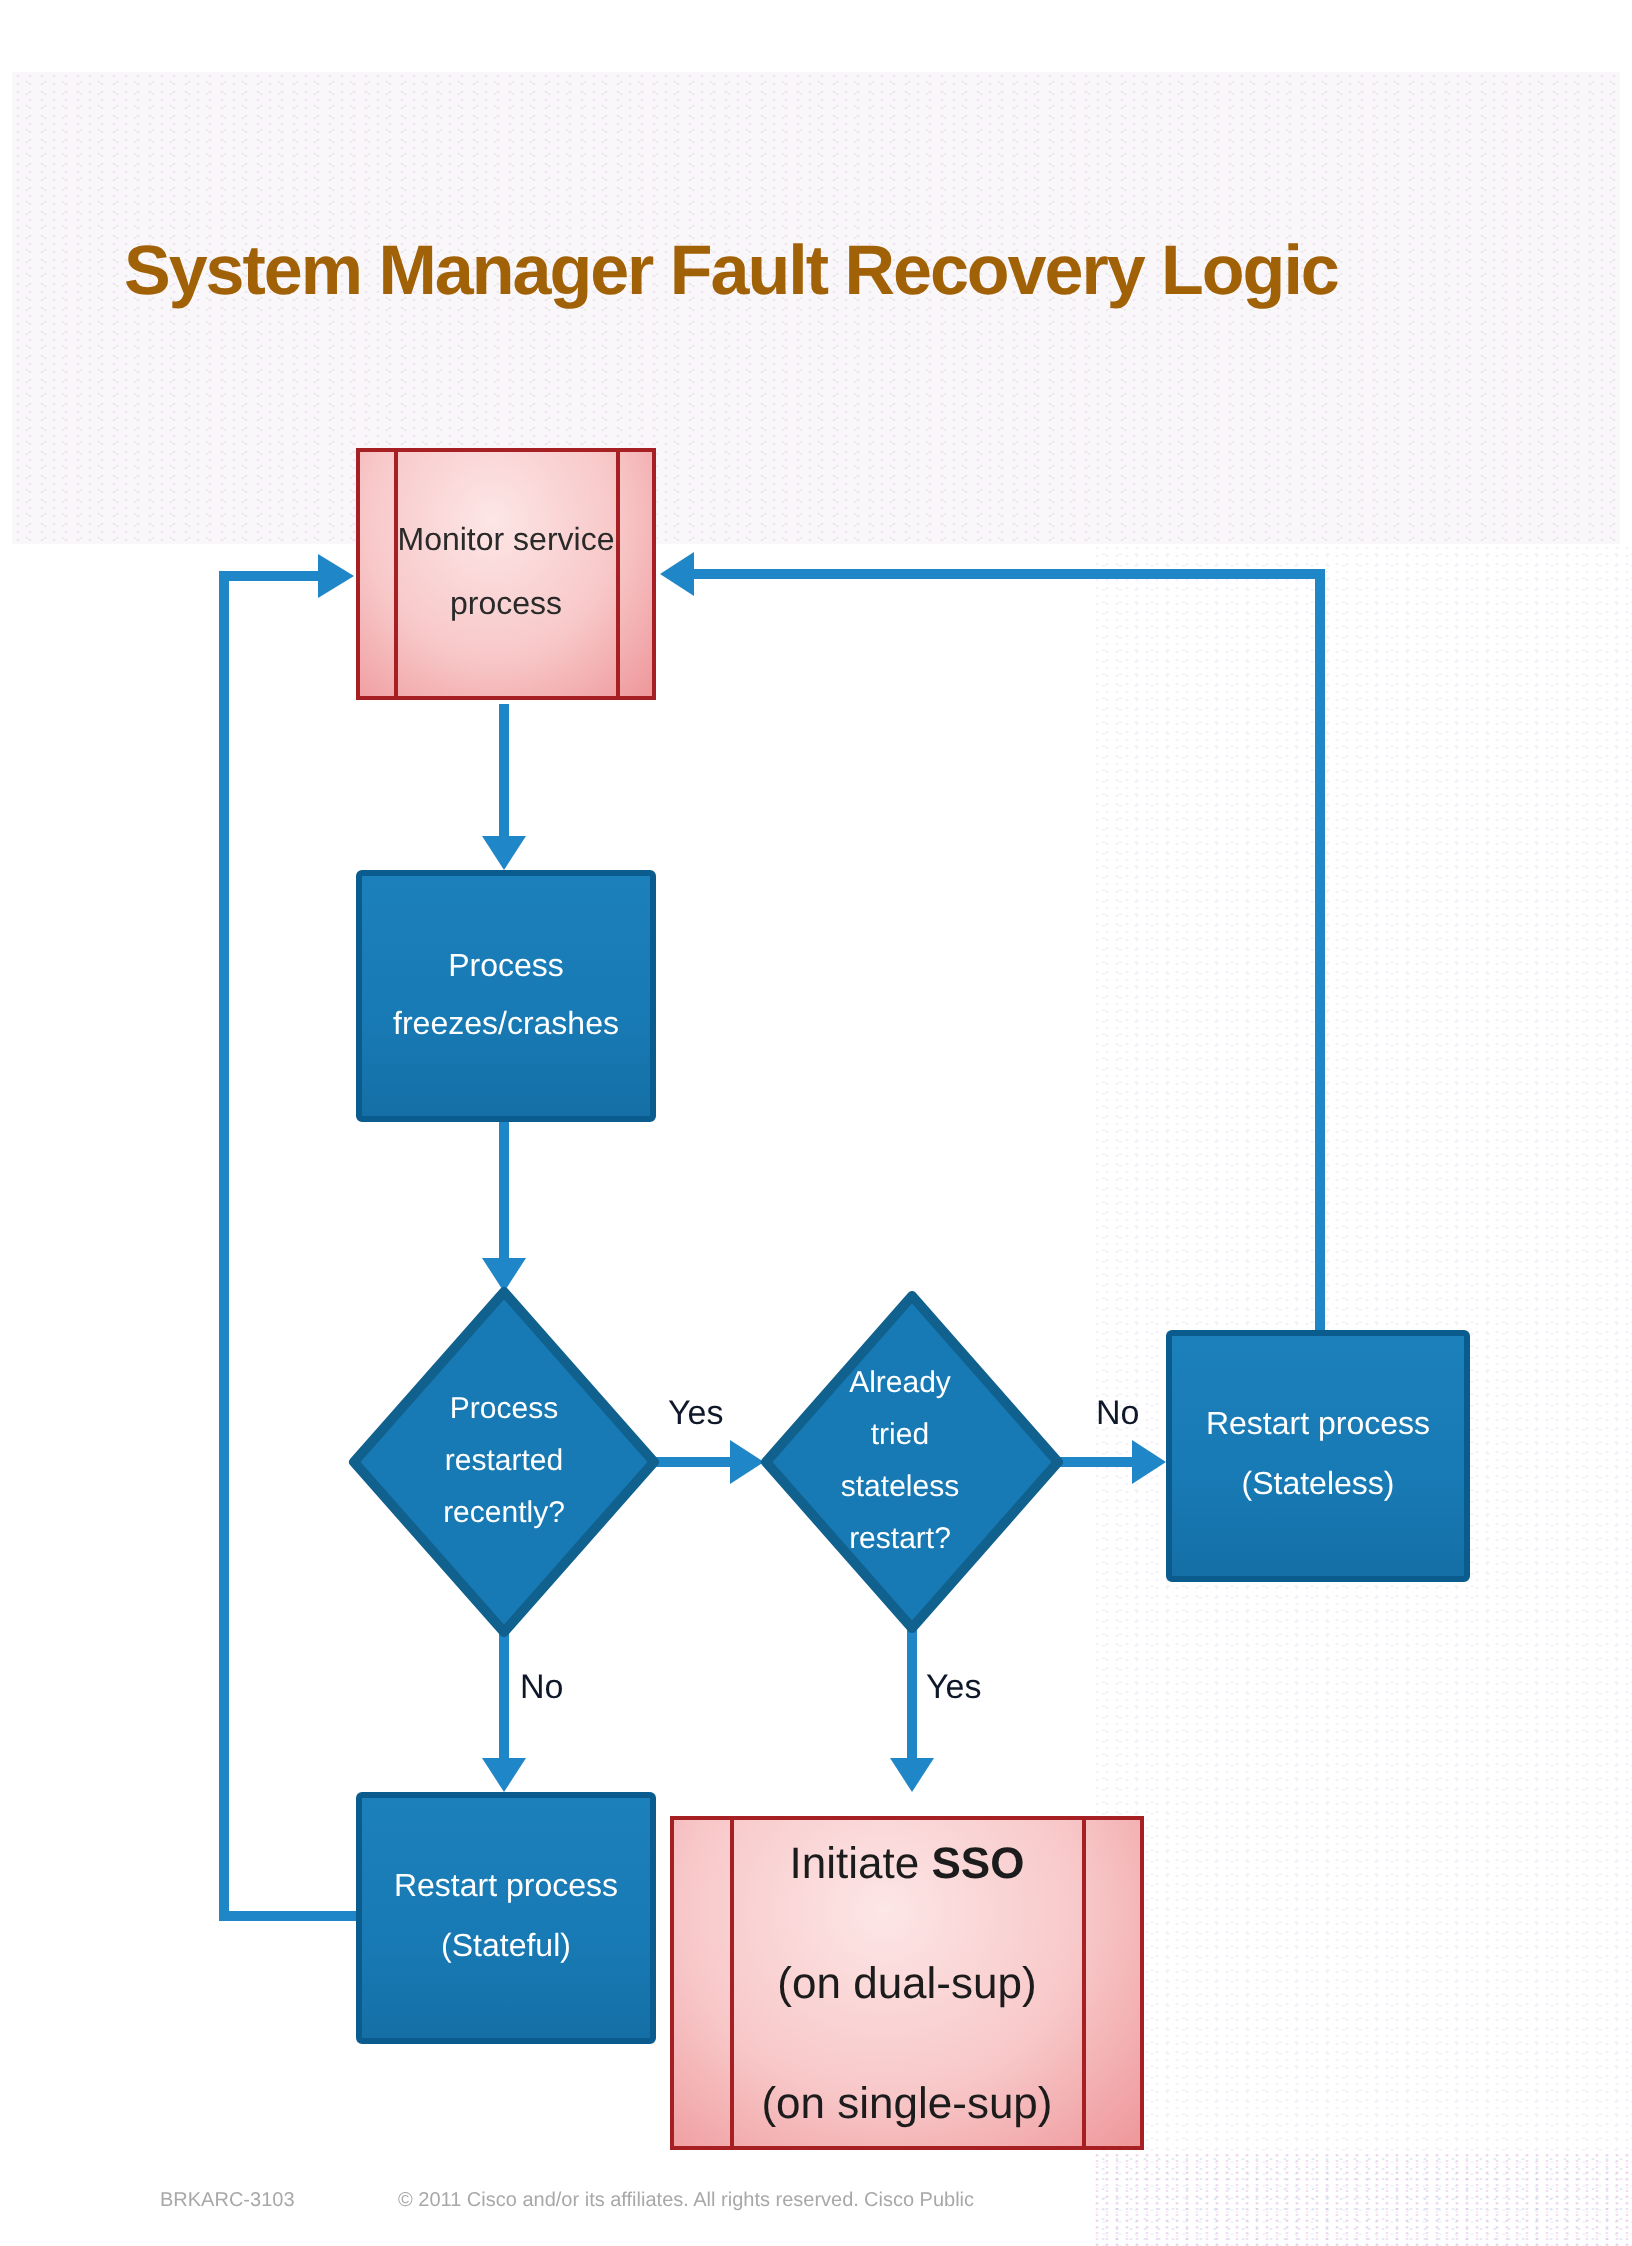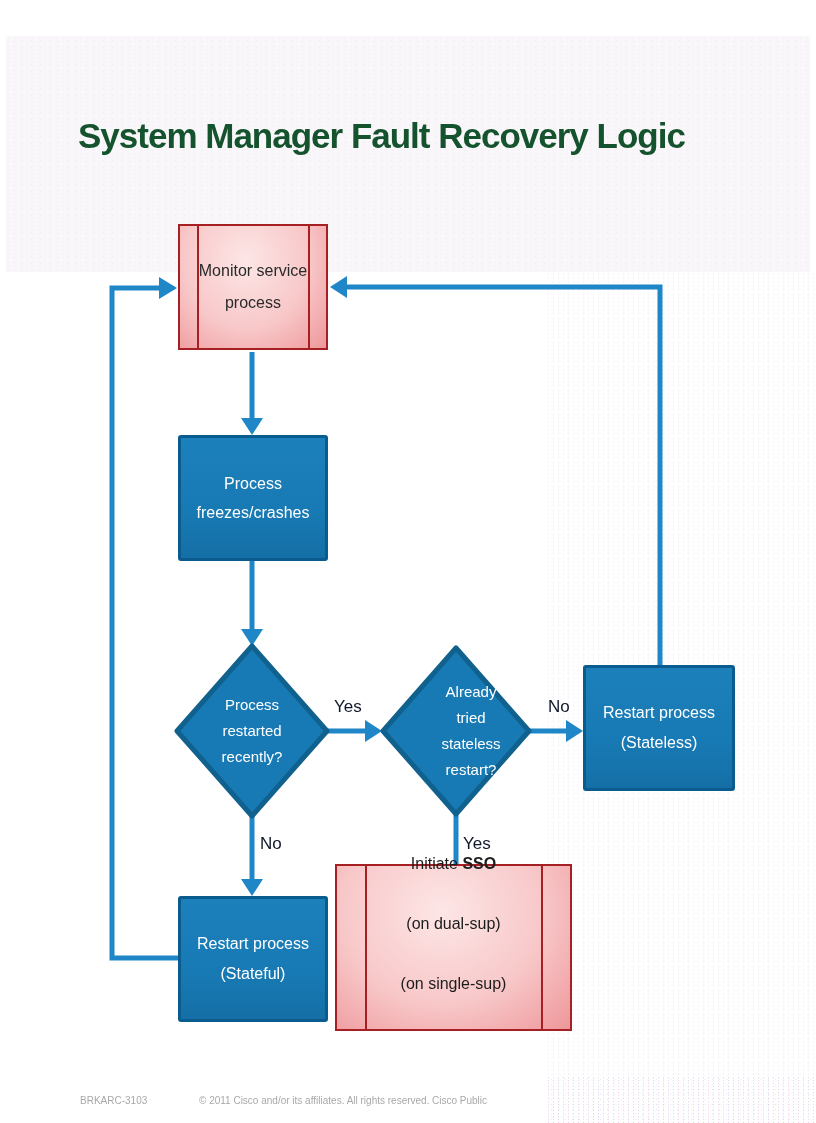--- a/index.html
+++ b/index.html
@@ -25,22 +25,22 @@
     background-size:5px 4px,8px 6px;background-position:0 0,2px 2px;
   }
   .texture-bottom-right{
     left:546px;top:1076px;width:270px;height:47px;
     background-image:
       radial-gradient(rgba(200,140,200,0.28) 0.5px, transparent 1px),
       radial-gradient(rgba(140,180,215,0.25) 0.5px, transparent 1px);
     background-size:5px 3px,7px 5px;background-position:0 0,2px 1px;
   }
   .slide-title{
-    position:absolute;left:78px;top:116px;width:680px;
-    font-size:35px;font-weight:bold;color:#14532d;letter-spacing:-1px;
+    position:absolute;left:62px;top:116px;width:680px;
+    font-size:35px;font-weight:bold;color:#a16207;letter-spacing:-1px;
     white-space:nowrap;
   }
   
   .node{position:absolute;display:flex;align-items:center;justify-content:center;
     text-align:center;white-space:pre-line;box-sizing:border-box;}
   .blue-node{
     background:linear-gradient(180deg,#1c80ba 0%,#187ab4 60%,#156fa6 100%);
     border:3px solid #0b5c8e;border-radius:3px;color:#ffffff;font-size:16px;
   }
   .pink-node{
@@ -104,36 +104,36 @@
 
   <div class="node blue-node" style="left:178px;top:435px;width:150px;height:126px;line-height:29px;">
     <span>Process
 freezes/crashes</span>
   </div>
 
   <div class="diamond-label" style="left:177px;top:681px;width:150px;height:100px;">Process
 restarted
 recently?</div>
 
-  <div class="diamond-label" style="left:396px;top:675px;width:150px;height:112px;">Already
+  <div class="diamond-label" style="left:375px;top:675px;width:150px;height:112px;">Already
 tried
 stateless
 restart?</div>
 
   <div class="node blue-node" style="left:583px;top:665px;width:152px;height:126px;line-height:30px;">
     <span>Restart process
 (Stateless)</span>
   </div>
 
   <div class="node blue-node" style="left:178px;top:896px;width:150px;height:126px;line-height:30px;">
     <span>Restart process
 (Stateful)</span>
   </div>
 
-  <div class="node pink-node" style="left:335px;top:864px;width:237px;height:167px;font-size:16px;line-height:30px;color:#1c1c1c;align-items:flex-end;">
+  <div class="node pink-node" style="left:335px;top:908px;width:237px;height:167px;font-size:22px;line-height:30px;color:#1c1c1c;">
     <div class="inner-line" style="left:28px;"></div>
     <div class="inner-line" style="right:27px;"></div>
     <div>
       <div><span>Initiate </span><b>SSO</b></div>
       <div>(on dual-sup)</div>
       <div>(on single-sup)</div>
     </div>
   </div>
 
   <div class="edge-label" style="left:334px;top:697px;">Yes</div>

